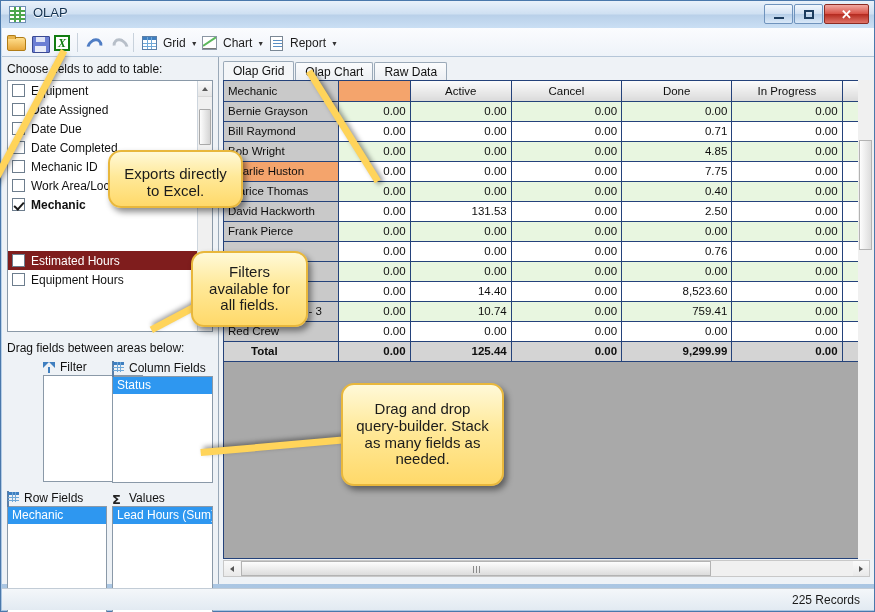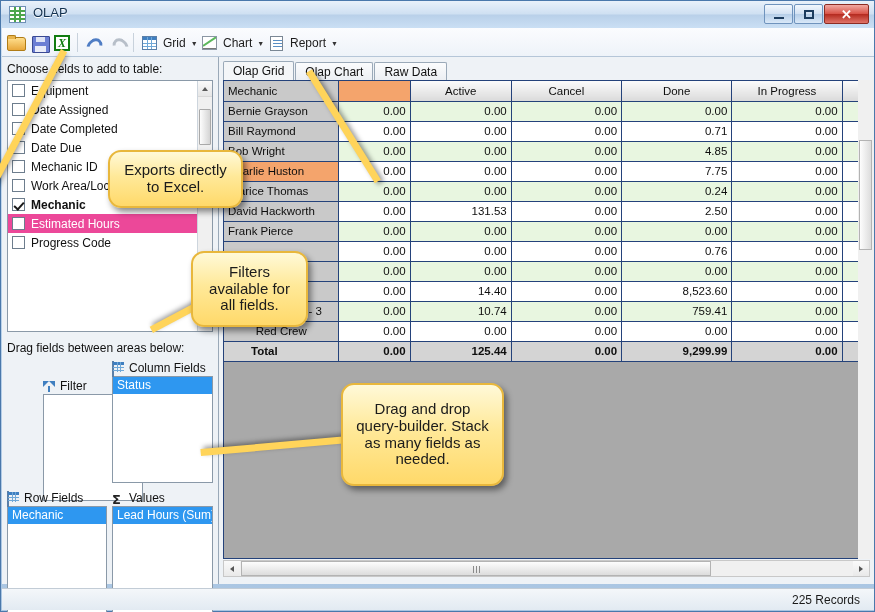--- a/index.html
+++ b/index.html
@@ -100,21 +100,21 @@
   .leftpanel{
     position:absolute;left:1px;top:56px;width:217px;height:527px;
     background:#eef2f6;border-right:1px solid #9aa9b8;box-sizing:border-box;
   }
   .lp-caption{position:absolute;left:5px;top:5px;font-size:12px;color:#111;white-space:nowrap;}
   .fieldlist{
     position:absolute;left:5px;top:23px;width:206px;height:252px;
     background:#fff;border:1px solid #8a99a8;box-sizing:border-box;overflow:hidden;
   }
   .fl-row{position:relative;height:19px;display:flex;align-items:center;padding-left:4px;}
-  .fl-row.sel{background:#ec4899;}
+  .fl-row.sel{background:#7f1d1d;margin-top:37px;}
   .fl-row.sel .fl-label{color:#fff;}
   .fl-cb{
     width:13px;height:13px;background:#fff;border:1px solid #6d7d8d;box-sizing:border-box;
     position:relative;flex:0 0 auto;margin-right:6px;
   }
   .fl-cb.on:after{
     content:"";position:absolute;left:3px;top:1px;width:4px;height:8px;
     border:solid #1a1a1a;border-width:0 2px 2px 0;transform:rotate(42deg);
   }
   .fl-label{font-size:12px;color:#111;white-space:nowrap;}
@@ -328,56 +328,56 @@
           <div class="fl-row">
             <span class="fl-cb"></span>
             <span class="fl-label">Equipment</span>
           </div>
           <div class="fl-row">
             <span class="fl-cb"></span>
             <span class="fl-label">Date Assigned</span>
           </div>
           <div class="fl-row">
             <span class="fl-cb"></span>
+            <span class="fl-label">Date Due</span>
+          </div>
+          <div class="fl-row">
+            <span class="fl-cb"></span>
             <span class="fl-label">Date Completed</span>
-          </div>
-          <div class="fl-row">
-            <span class="fl-cb"></span>
-            <span class="fl-label">Date Due</span>
           </div>
           <div class="fl-row">
             <span class="fl-cb"></span>
             <span class="fl-label">Mechanic ID</span>
           </div>
           <div class="fl-row">
             <span class="fl-cb"></span>
             <span class="fl-label">Work Area/Loc</span>
           </div>
           <div class="fl-row bold">
             <span class="fl-cb on"></span>
             <span class="fl-label">Mechanic</span>
           </div>
           <div class="fl-row sel">
             <span class="fl-cb"></span>
             <span class="fl-label">Estimated Hours</span>
           </div>
           <div class="fl-row">
             <span class="fl-cb"></span>
-            <span class="fl-label">Progress Code</span>
+            <span class="fl-label">Equipment Hours</span>
           </div>
         </div>
       <div class="fl-scroll">
         <div class="up"></div>
         <div class="thumb"></div>
       </div>
     </div>
 
     <div class="lp-drag-caption">Drag fields between areas below:</div>
 
-    <div class="area" style="left:5px;top:321px;width:100px;padding-left:36px;">
+    <div class="area" style="left:5px;top:302px;width:100px;padding-left:36px;">
       <div class="area-head">
         <span class="ai"><i class="funnel"></i></span>
         <span>Filter</span>
       </div>
       <div class="area-box" style="height:107px;"></div>
     </div>
 
     <div class="area" style="left:110px;top:303px;width:101px;">
       <div class="area-head">
         <span class="ai">
@@ -471,21 +471,21 @@
               <td class="num" style="width: 96px;">0.00</td>
               <td class="num" style="width: 96px;">7.75</td>
               <td class="num" style="width: 96px;">0.00</td>
               <td class="num" style="width: 96px;">0.0</td>
             </tr>
             <tr class="alt">
               <td class="name" style="width: 100px;">Clarice Thomas</td>
               <td class="num" style="width: 62px;">0.00</td>
               <td class="num" style="width: 88px;">0.00</td>
               <td class="num" style="width: 96px;">0.00</td>
-              <td class="num" style="width: 96px;">0.24</td>
+              <td class="num" style="width: 96px;">0.40</td>
               <td class="num" style="width: 96px;">0.00</td>
               <td class="num" style="width: 96px;">0.0</td>
             </tr>
             <tr>
               <td class="name" style="width: 100px;">David Hackworth</td>
               <td class="num" style="width: 62px;">0.00</td>
               <td class="num" style="width: 88px;">131.53</td>
               <td class="num" style="width: 96px;">0.00</td>
               <td class="num" style="width: 96px;">2.50</td>
               <td class="num" style="width: 96px;">0.00</td>
@@ -530,21 +530,21 @@
             <tr class="alt">
               <td class="name" style="width: 100px;">No Assignment - 3</td>
               <td class="num" style="width: 62px;">0.00</td>
               <td class="num" style="width: 88px;">10.74</td>
               <td class="num" style="width: 96px;">0.00</td>
               <td class="num" style="width: 96px;">759.41</td>
               <td class="num" style="width: 96px;">0.00</td>
               <td class="num" style="width: 96px;">0.0</td>
             </tr>
             <tr>
-              <td class="name" style="width: 100px; text-align: center;">Red Crew</td>
+              <td class="name" style="width: 100px;">Red Crew</td>
               <td class="num" style="width: 62px;">0.00</td>
               <td class="num" style="width: 88px;">0.00</td>
               <td class="num" style="width: 96px;">0.00</td>
               <td class="num" style="width: 96px;">0.00</td>
               <td class="num" style="width: 96px;">0.00</td>
               <td class="num" style="width: 96px;">0.0</td>
             </tr>
             <tr class="total">
               <td class="name" style="width: 100px; padding-left: 27px;">Total</td>
               <td class="num" style="width: 62px;">0.00</td>
@@ -571,21 +571,21 @@
 
   <div class="statusbar">
     <span class="status-text">225 Records</span>
   </div>
 
   <div class="leader" style="left:60px;top:48px;width:7px;height:150px;transform:rotate(28deg);transform-origin:top left;"></div>
   <div class="leader" style="left:305px;top:72px;width:7px;height:130px;transform:rotate(-32deg);transform-origin:top left;"></div>
   <div class="leader" style="left:152px;top:332px;width:7px;height:95px;transform:rotate(-118deg);transform-origin:top left;"></div>
   <div class="leader" style="left:200px;top:455px;width:7px;height:160px;transform:rotate(-95deg);transform-origin:top left;"></div>
 
-  <div class="callout" style="left:107px;top:149px;width:135px;height:58px;">
+  <div class="callout" style="left:107px;top:149px;width:135px;height:58px;align-items:flex-end;">
     <span>Exports directly to Excel.</span>
   </div>
   <div class="callout" style="left:190px;top:250px;width:117px;height:76px;">
     <span>Filters available for all fields.</span>
   </div>
   <div class="callout" style="left:340px;top:382px;width:163px;height:103px;">
     <span>Drag and drop query-builder. Stack as many fields as needed.</span>
   </div>
 
 </div>

